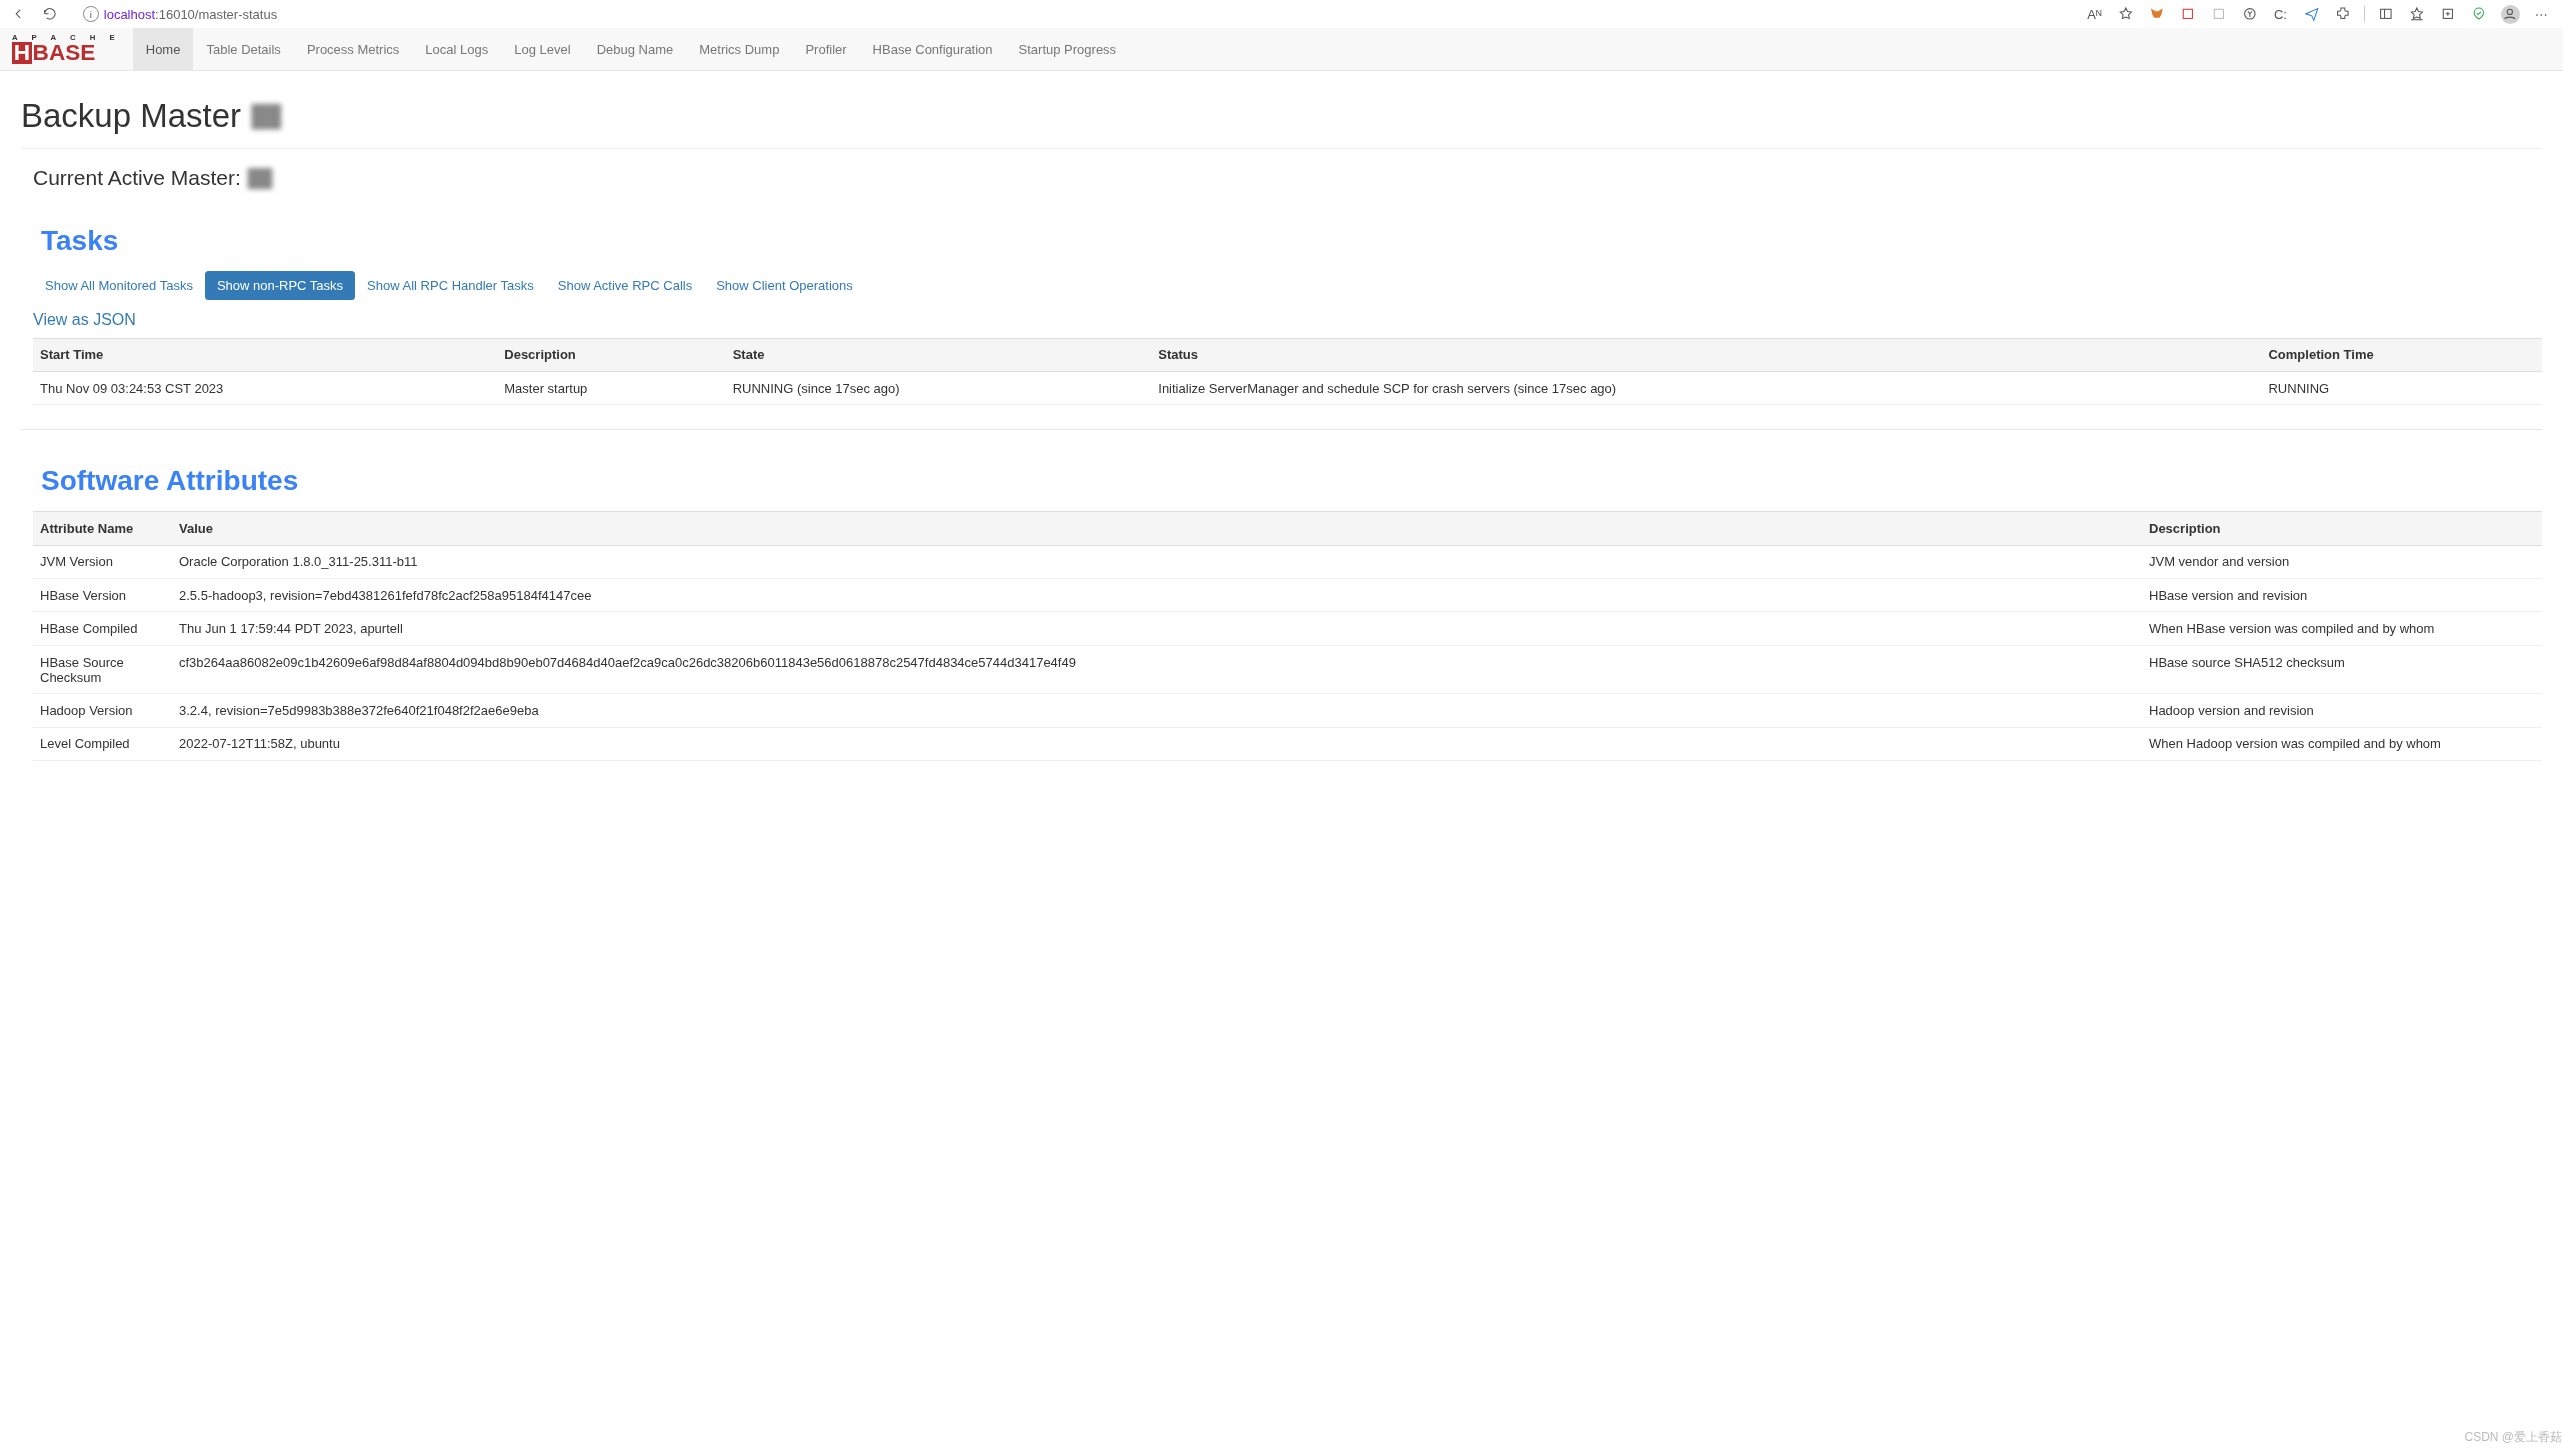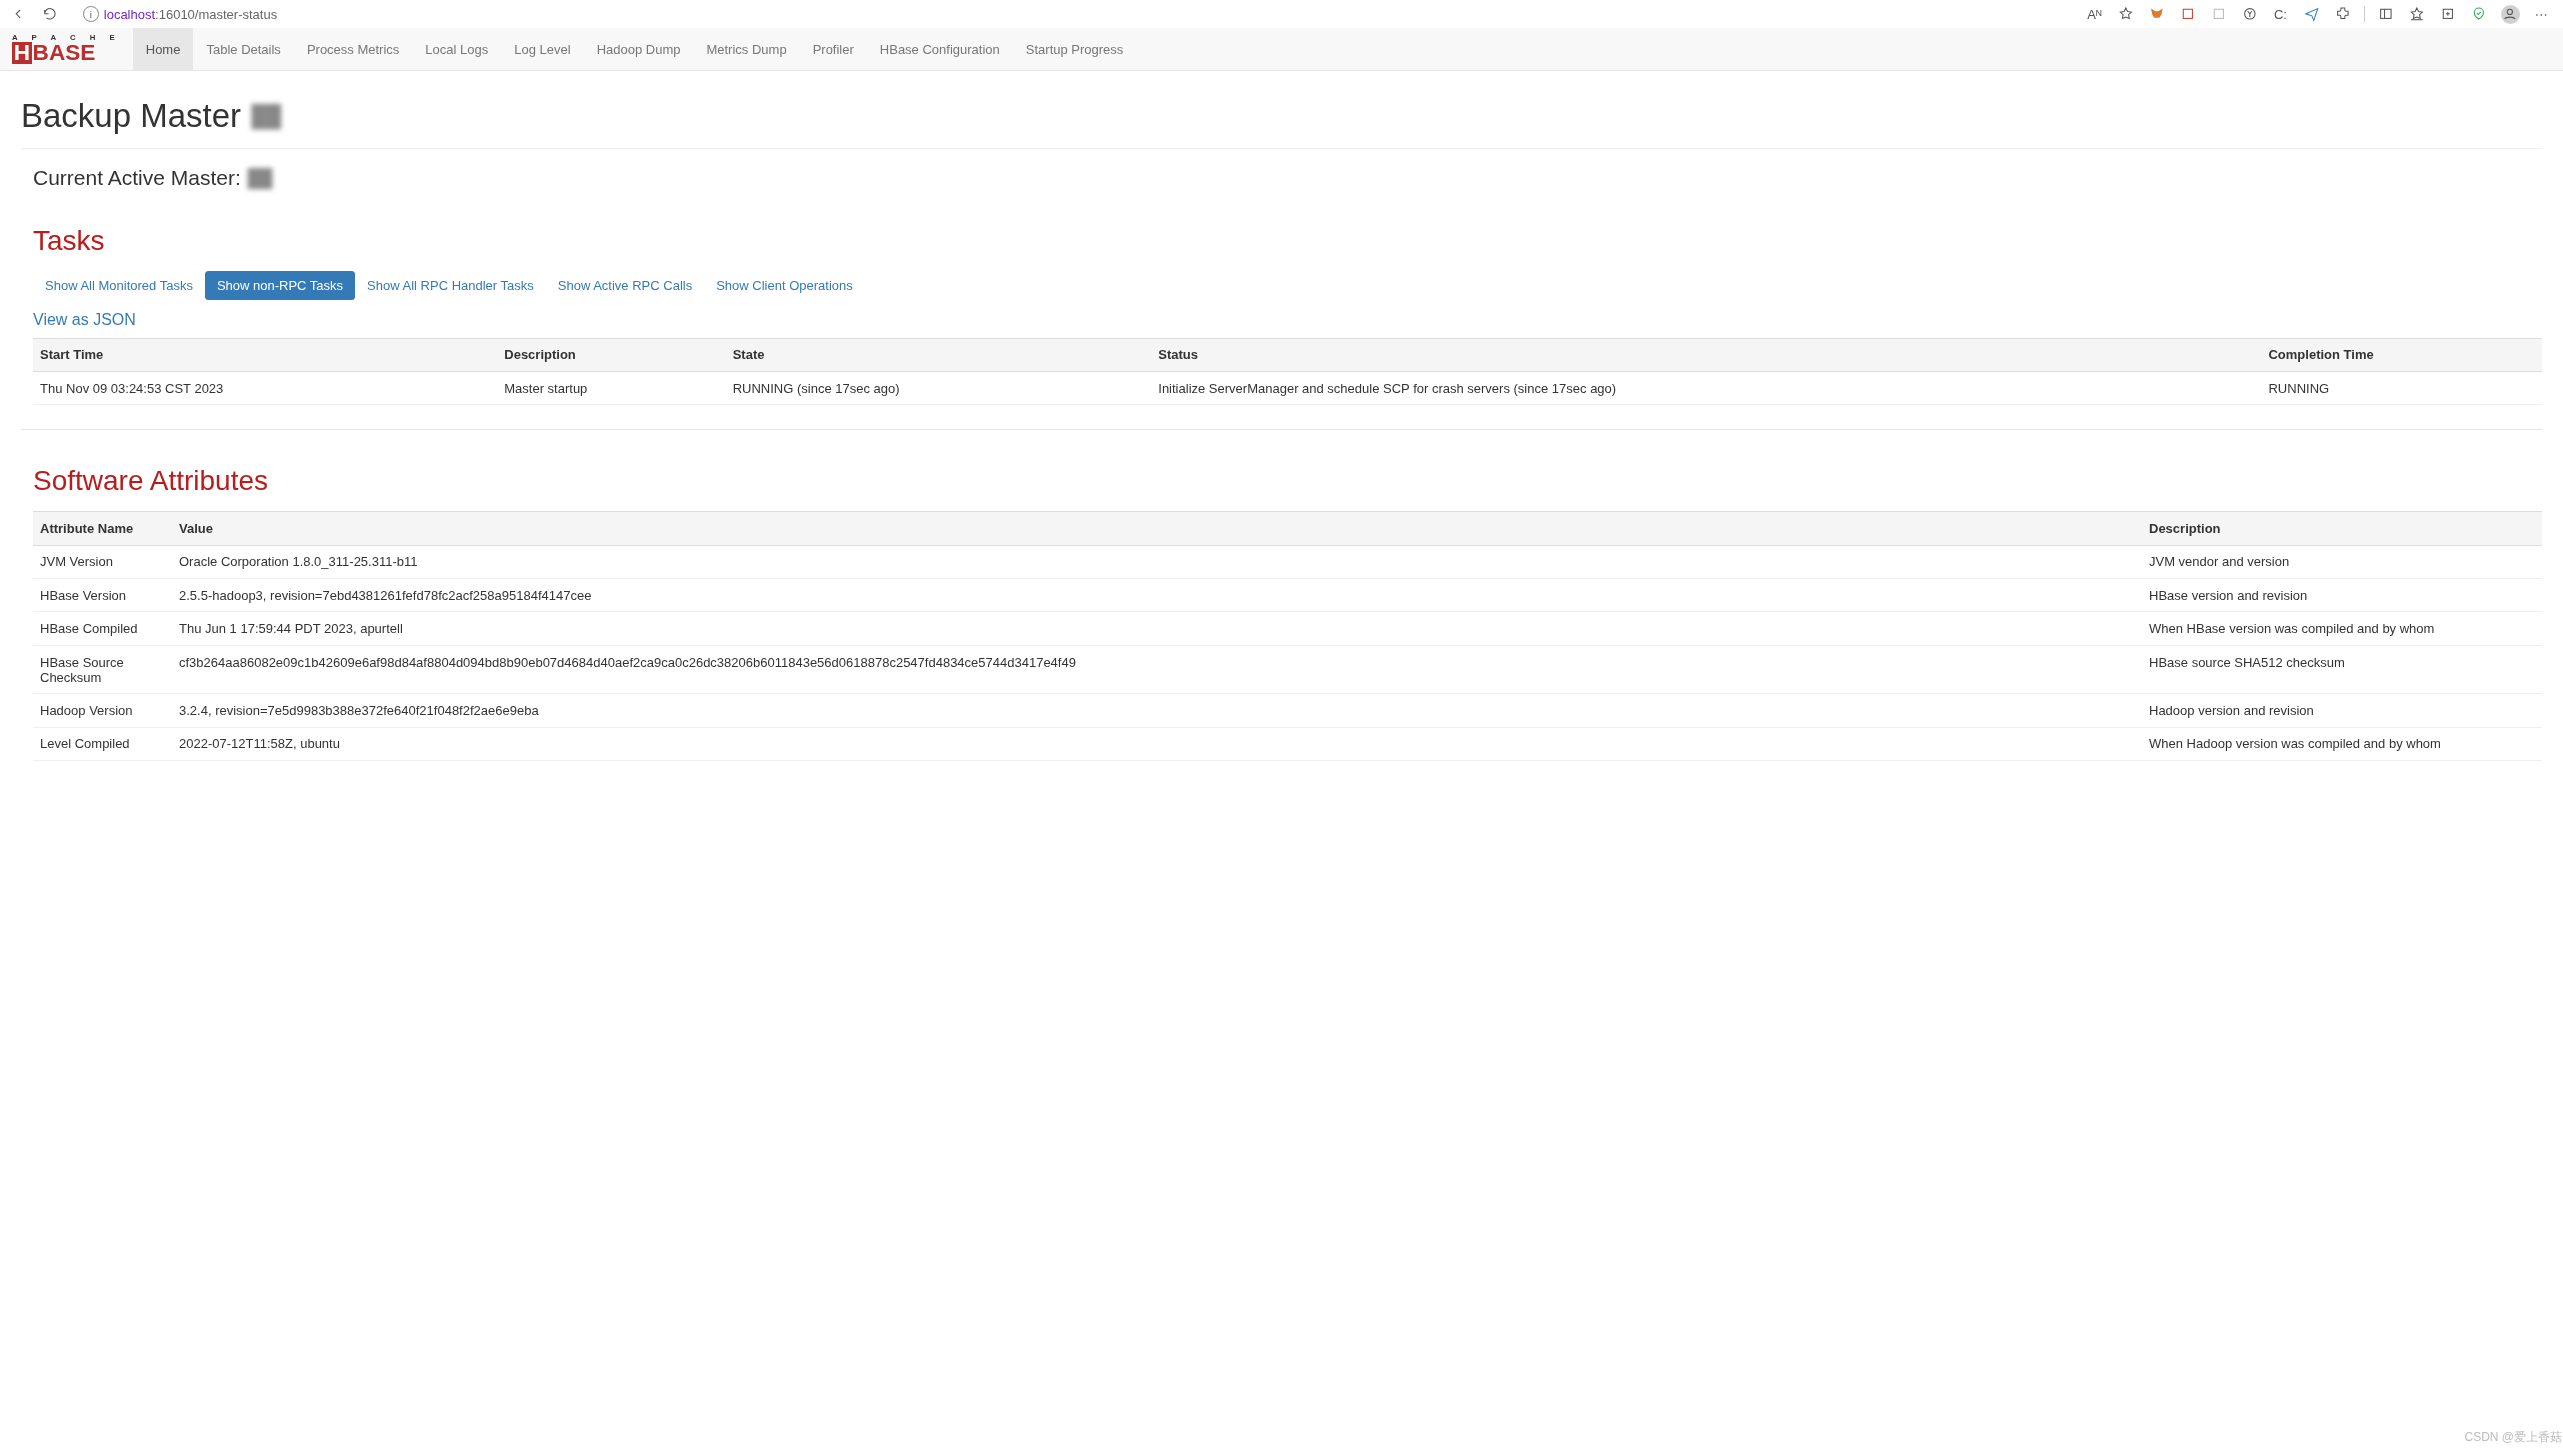--- a/index.html
+++ b/index.html
@@ -74,21 +74,21 @@
   
   .container { padding: 0 21px 35px 21px; }
   .page-header { padding: 26px 0 13px 0; border-bottom: 0.9px solid #eee; margin-bottom: 17.4px; }
   .page-header h1 { margin:0; font-size: 33px; font-weight: 500; color:#333; display:flex; align-items:center; gap:10.4px; }
   .page-header h1 small { font-size: 21px; color:#888; filter: blur(2.6px); }
 
   .sub-block { padding-left: 12px; }
   .sub-header { font-size: 21px; color:#333; font-weight: 400; margin: 8.7px 0 19px 0; display:flex; align-items:center; gap:7px; }
   .sub-header .blurred { filter: blur(2.6px); color:#888; font-size:17.4px; }
 
-  h2.section { font-size: 28px; font-weight: 400; color:#b91c1c; margin: 35px 0 14px 0; }
+  h2.section { font-size: 28px; font-weight: 700; color:#3b82f6; margin: 35px 0 14px 8px; }
 
   
   .nav-pills { display:flex; gap:0; margin: 0 0 7px 0; }
   .nav-pills .pill {
     padding: 7px 12px;
     font-size: 13px;
     color:#337ab7;
     border-radius:3.5px;
     cursor:pointer;
   }
@@ -220,21 +220,21 @@
       <span class="brand-top">A P A C H E</span>
       <span class="brand-main"><span class="h-box">H</span><span>BASE</span></span>
     </span>
   </a>
   <div class="nav-items" id="nav-items">
       <a class="nav-item active">Home</a>
       <a class="nav-item">Table Details</a>
       <a class="nav-item">Process Metrics</a>
       <a class="nav-item">Local Logs</a>
       <a class="nav-item">Log Level</a>
-      <a class="nav-item">Hadoop Dump</a>
+      <a class="nav-item">Debug Name</a>
       <a class="nav-item">Metrics Dump</a>
       <a class="nav-item">Profiler</a>
       <a class="nav-item">HBase Configuration</a>
       <a class="nav-item">Startup Progress</a>
     </div>
 </div>
 
 <div class="container">
 
   <div class="page-header">

